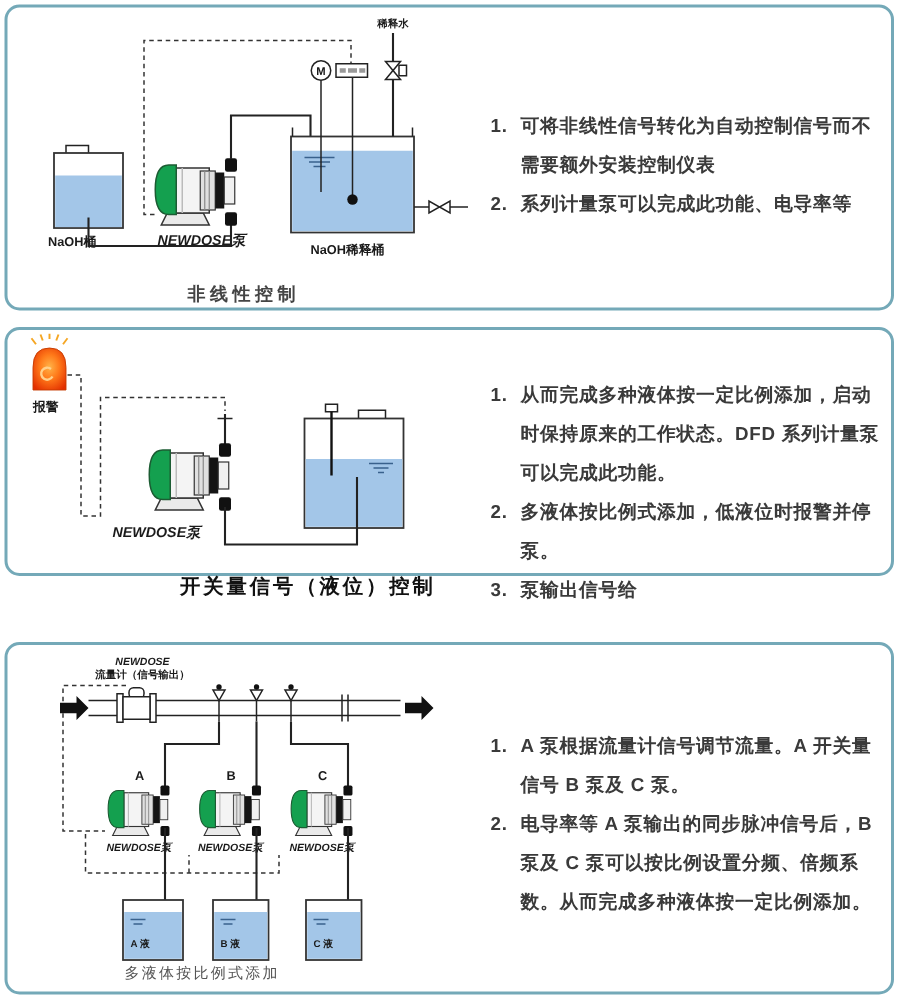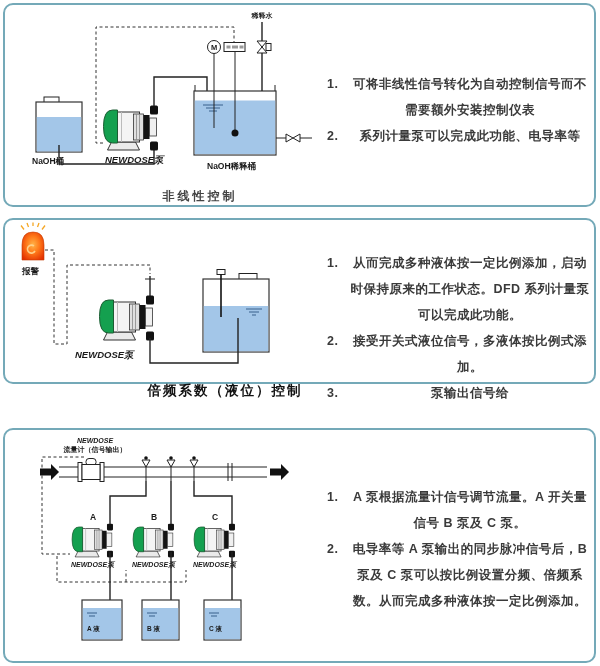--- a/index.html
+++ b/index.html
@@ -9,32 +9,32 @@
   .panel {
     position:absolute; left:3px; width:593px; box-sizing:border-box;
     border:2px solid #74a9b8; border-radius:10px; background:#ffffff;
   }
   #panel1 { top:3px;   height:204px; }
   #panel2 { top:218px; height:166px; }
   #panel3 { top:428px; height:235px; }
 
   .diagram { position:absolute; left:4px; top:2px; }
 
-  .caption { position:absolute; text-align:center; color:#444;font-family:Liberation Serif, serif; }
+  .caption { position:absolute; text-align:left; color:#444;font-family:Liberation Serif, serif; }
   #caption1 { left:120px; top:183px; width:150px; font-size:12px; font-weight:600; letter-spacing:3px; }
   #caption2 { left:115px; top:162px; width:210px; font-size:13.5px; font-weight:bold; letter-spacing:2px; color:#111; }
   #caption3 { left:78px;  top:212px; width:175px; font-size:10px; letter-spacing:1.5px; color:#555; }
 
   .notes { position:absolute; left:322px; width:266px; color:#3a3a3a; font-size:12.5px; font-weight:bold; }
   #notes1 { top:66px; }
   #notes2 { top:30px; }
   #notes3 { top:54px; }
   .note { display:flex; line-height:26px; letter-spacing:0.5px; }
   .note .num { flex:none; width:20px; }
-  .note .txt { flex:1;text-align:center; }
+  .note .txt { flex:1; }
 
   svg text { font-family:"Liberation Sans",sans-serif; fill:#1a1a1a; }
   .lbl  { font-size:8.5px; font-weight:bold; }
   .lbl-brand { font-size:9.5px; font-weight:bold; font-style:italic; }
   .lbl-sm { font-size:7px; font-weight:bold; }
   .pipe { stroke:#222; stroke-width:1.4; fill:none; }
   .thin { stroke:#222; stroke-width:1; fill:none; }
   .dash { stroke:#333; stroke-width:1; fill:none; stroke-dasharray:3 2.5; }
   .tank-o { fill:#ffffff; stroke:#333; stroke-width:1.2; }
   .water  { fill:#a3c6e8; }
@@ -191,30 +191,30 @@
       <g>
         <rect x="208" y="47.5" width="8" height="5" fill="#fff" stroke="#222" stroke-width="1"></rect>
         <line x1="212" y1="52.5" x2="212" y2="95" stroke="#111" stroke-width="1.6"></line>
       </g>
 
       <g>
         <polyline class="pipe" points="229,96 229,141 141,141 141,116"></polyline>
       </g>
     </svg>
 
-    <div class="caption" id="caption2">倍频系数（液位）控制</div>
+    <div class="caption" id="caption2">开关量信号（液位）控制</div>
 
     <div class="notes" id="notes2">
       <div class="note">
         <span class="num">1.</span>
         <span class="txt">从而完成多种液体按一定比例添加，启动时保持原来的工作状态。DFD 系列计量泵可以完成此功能。</span>
       </div>
       <div class="note">
         <span class="num">2.</span>
-        <span class="txt">接受开关式液位信号，多液体按比例式添加。</span>
+        <span class="txt">多液体按比例式添加，低液位时报警并停泵。</span>
       </div>
       <div class="note">
         <span class="num">3.</span>
         <span class="txt">泵输出信号给</span>
       </div>
     </div>
   </section>
 
   <section class="panel" id="panel3">
     <svg class="diagram" width="315" height="228" viewBox="0 0 315 228">
@@ -304,20 +304,21 @@
       </g>
       <g>
         <rect class="tank-o" x="195" y="168" width="37" height="40"></rect>
         <rect class="water" x="195.8" y="176" width="35.4" height="31.2"></rect>
         <line class="surf" x1="200" y1="181" x2="210" y2="181"></line>
         <line class="surf" x1="202" y1="184" x2="208" y2="184"></line>
         <text x="200" y="199" font-size="6.5" font-weight="bold">C 液</text>
       </g>
     </svg>
 
+    <div class="caption" id="caption3">多液体按比例式添加</div>
 
     <div class="notes" id="notes3">
       <div class="note">
         <span class="num">1.</span>
         <span class="txt">A 泵根据流量计信号调节流量。A 开关量信号 B 泵及 C 泵。</span>
       </div>
       <div class="note">
         <span class="num">2.</span>
         <span class="txt">电导率等 A 泵输出的同步脉冲信号后，B 泵及 C 泵可以按比例设置分频、倍频系数。从而完成多种液体按一定比例添加。</span>
       </div>

